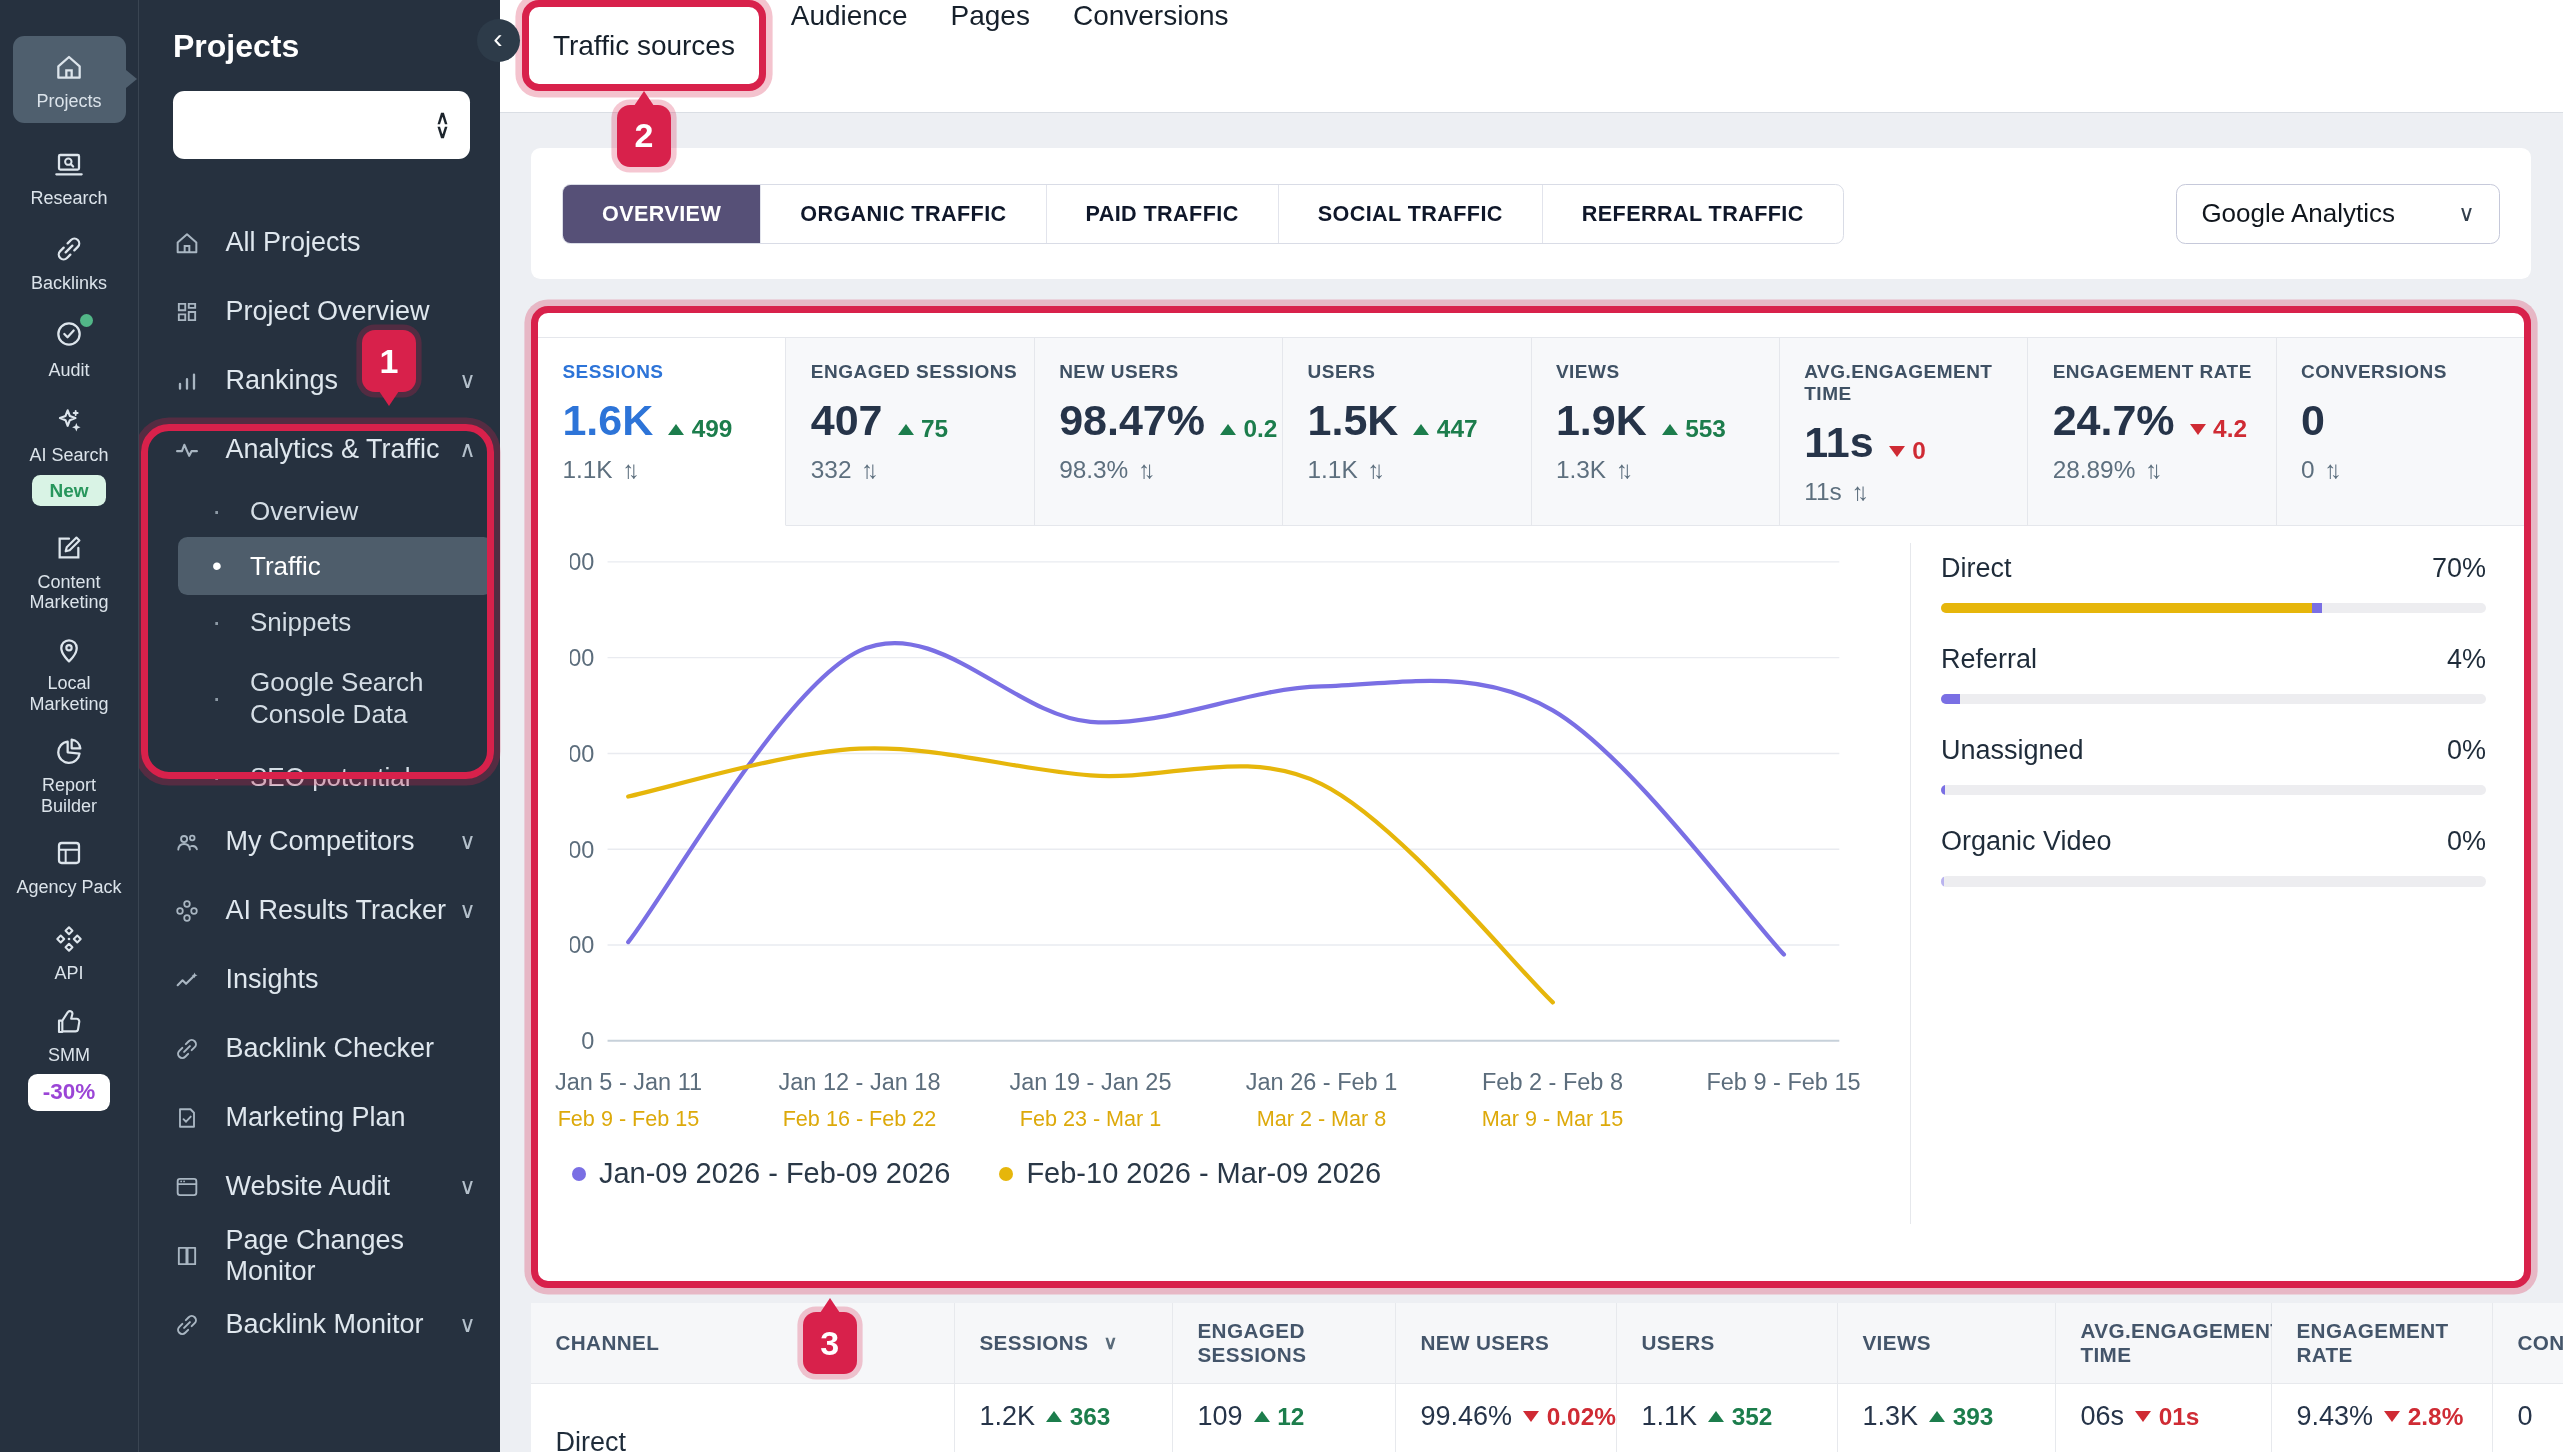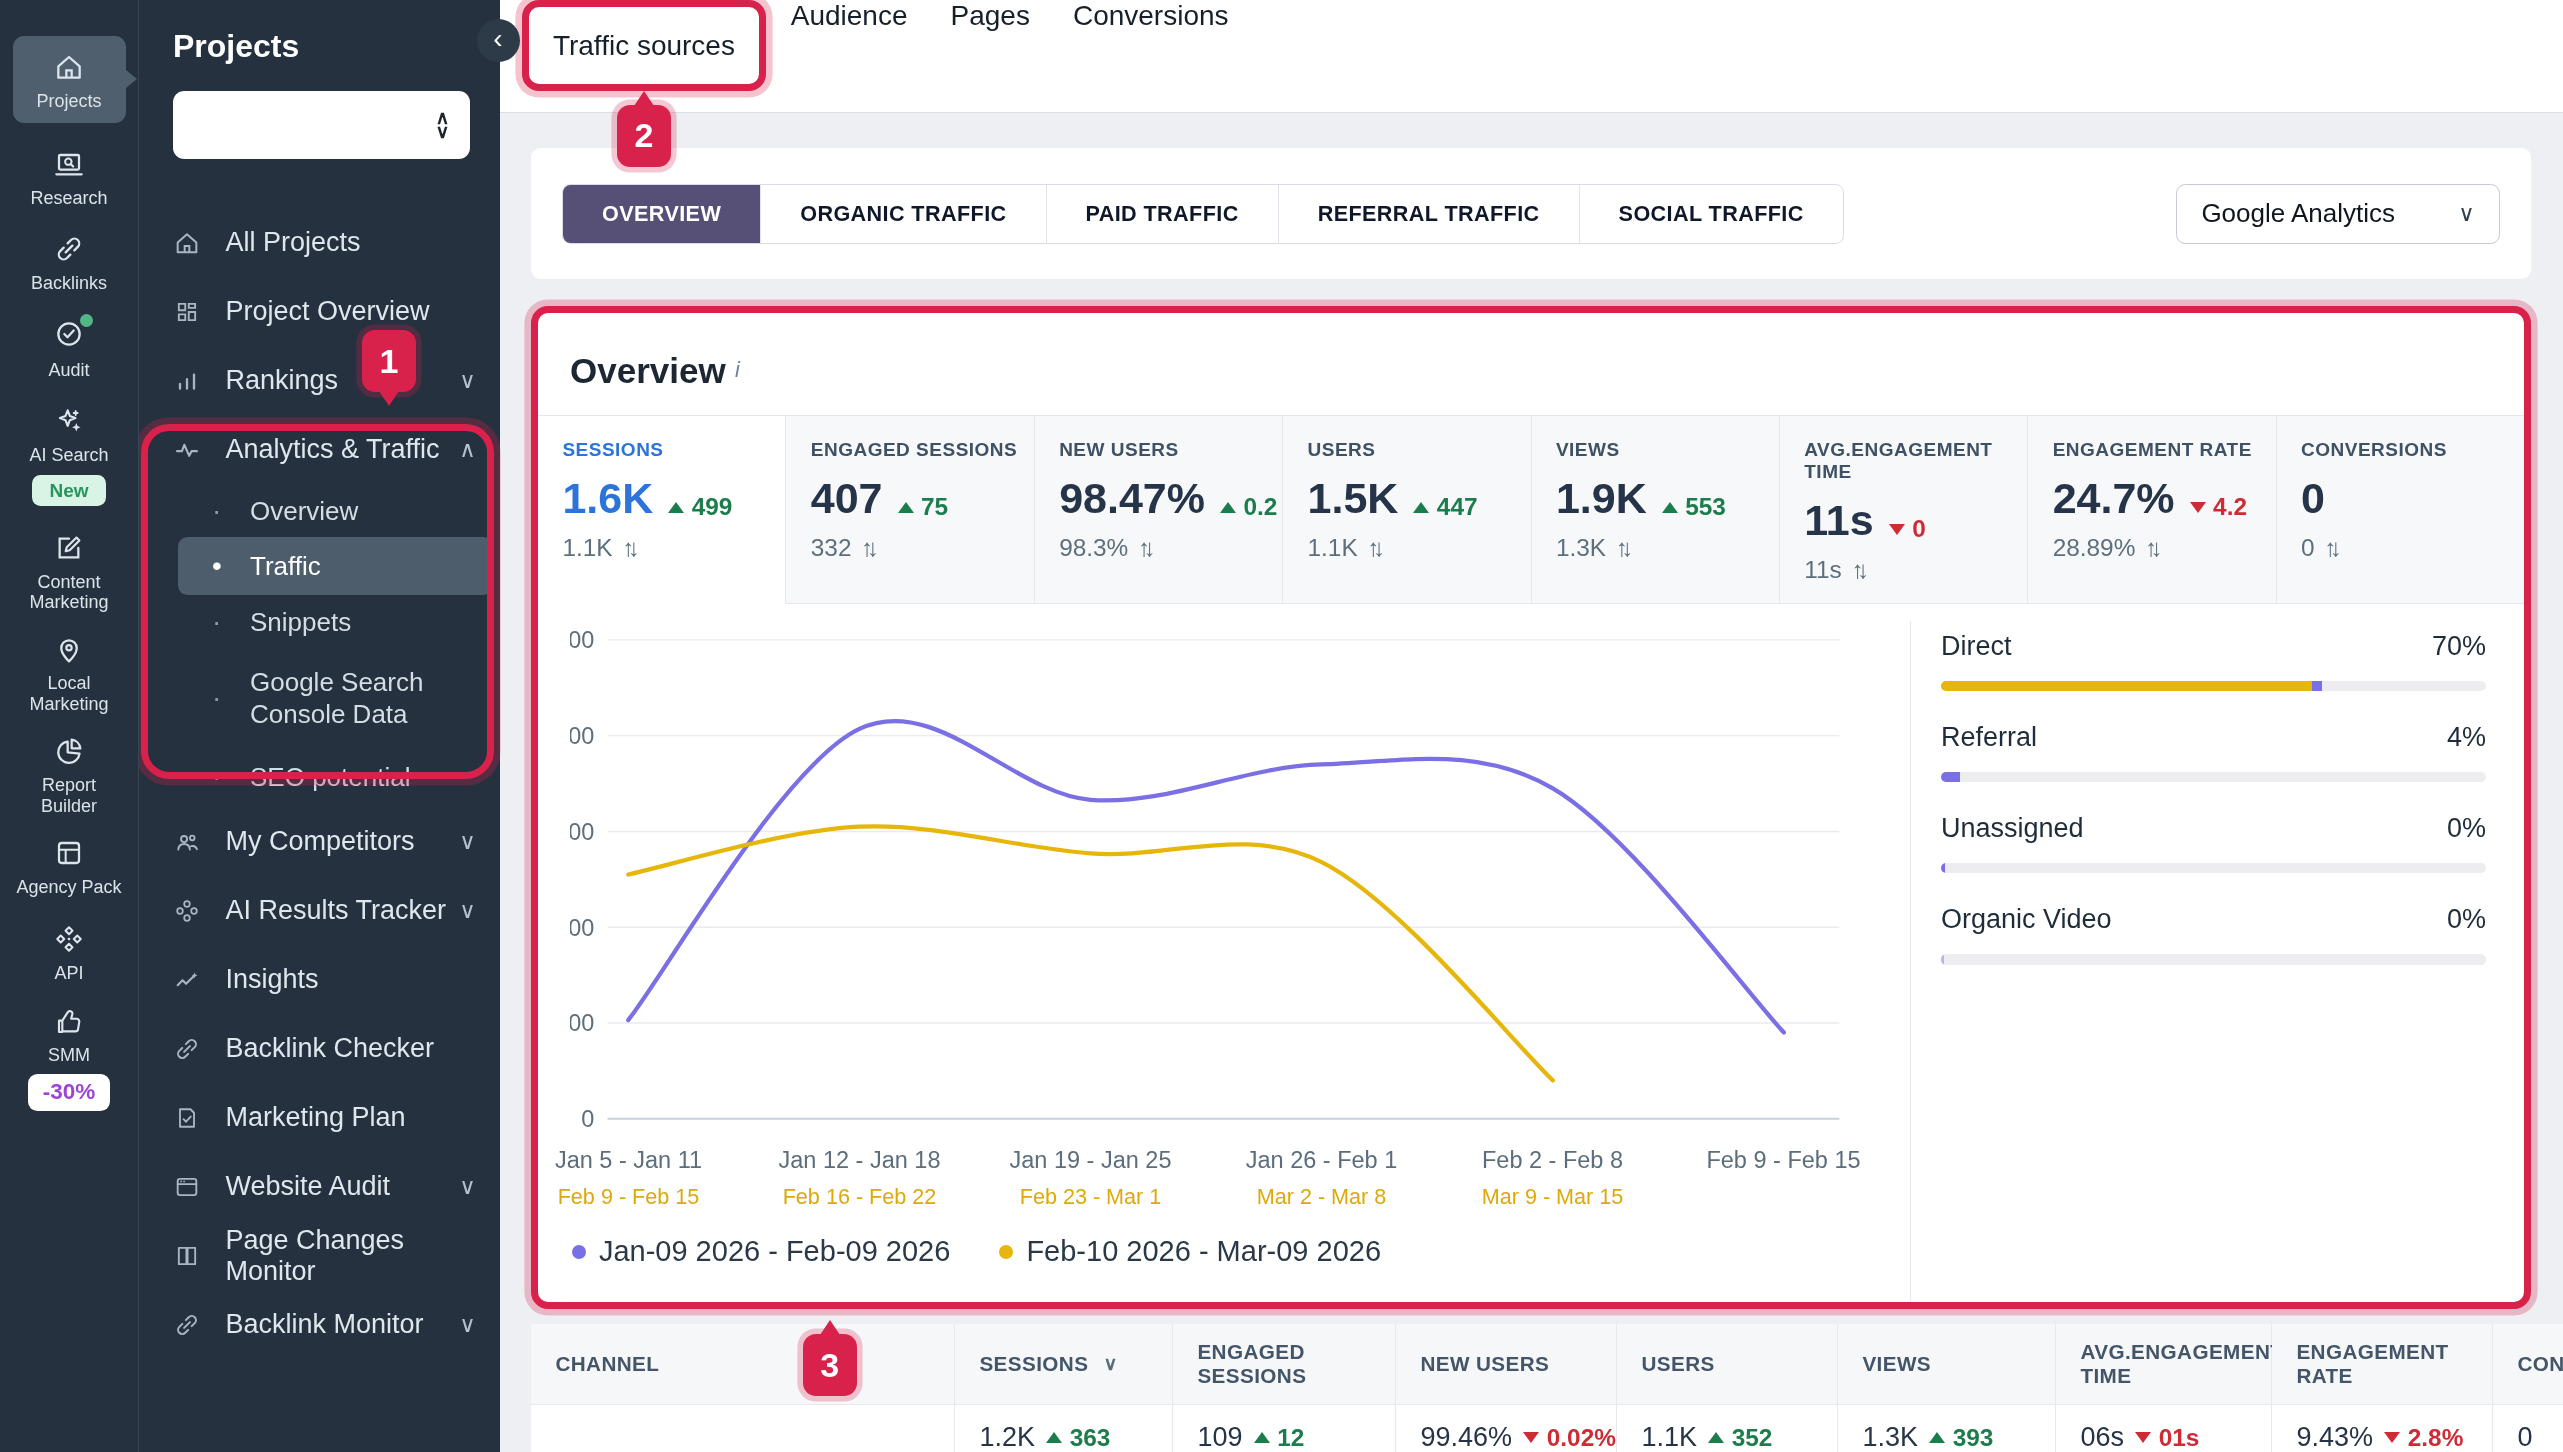--- a/index.html
+++ b/index.html
@@ -430,33 +430,30 @@
       <span class="tab">Conversions</span>
     </div>
 
     <div class="content-body">
 
       <div class="subtab-card">
         <div class="segmented">
           <span class="seg-item active">OVERVIEW</span>
           <span class="seg-item">ORGANIC TRAFFIC</span>
           <span class="seg-item">PAID TRAFFIC</span>
+          <span class="seg-item">SOCIAL TRAFFIC</span>
           <span class="seg-item">REFERRAL TRAFFIC</span>
-          <span class="seg-item">SOCIAL TRAFFIC</span>
         </div>
         <div class="ga-select">
           <span>Google Analytics</span>
           <span class="chev">∨</span>
         </div>
       </div>
 
       <section class="overview-card">
-        <div class="card-header">
-          <h2 class="card-title">Overview</h2><span class="info-i">i</span>
-        </div>
 
         <div class="metrics-row">
           <div class="metric active">
             <div class="m-label">SESSIONS</div>
             <div class="m-main">
                 <span class="m-value">1.6K</span>
               <span class="delta up">
                   <span class="tri"></span>
                   <span>499</span>
                 </span>

